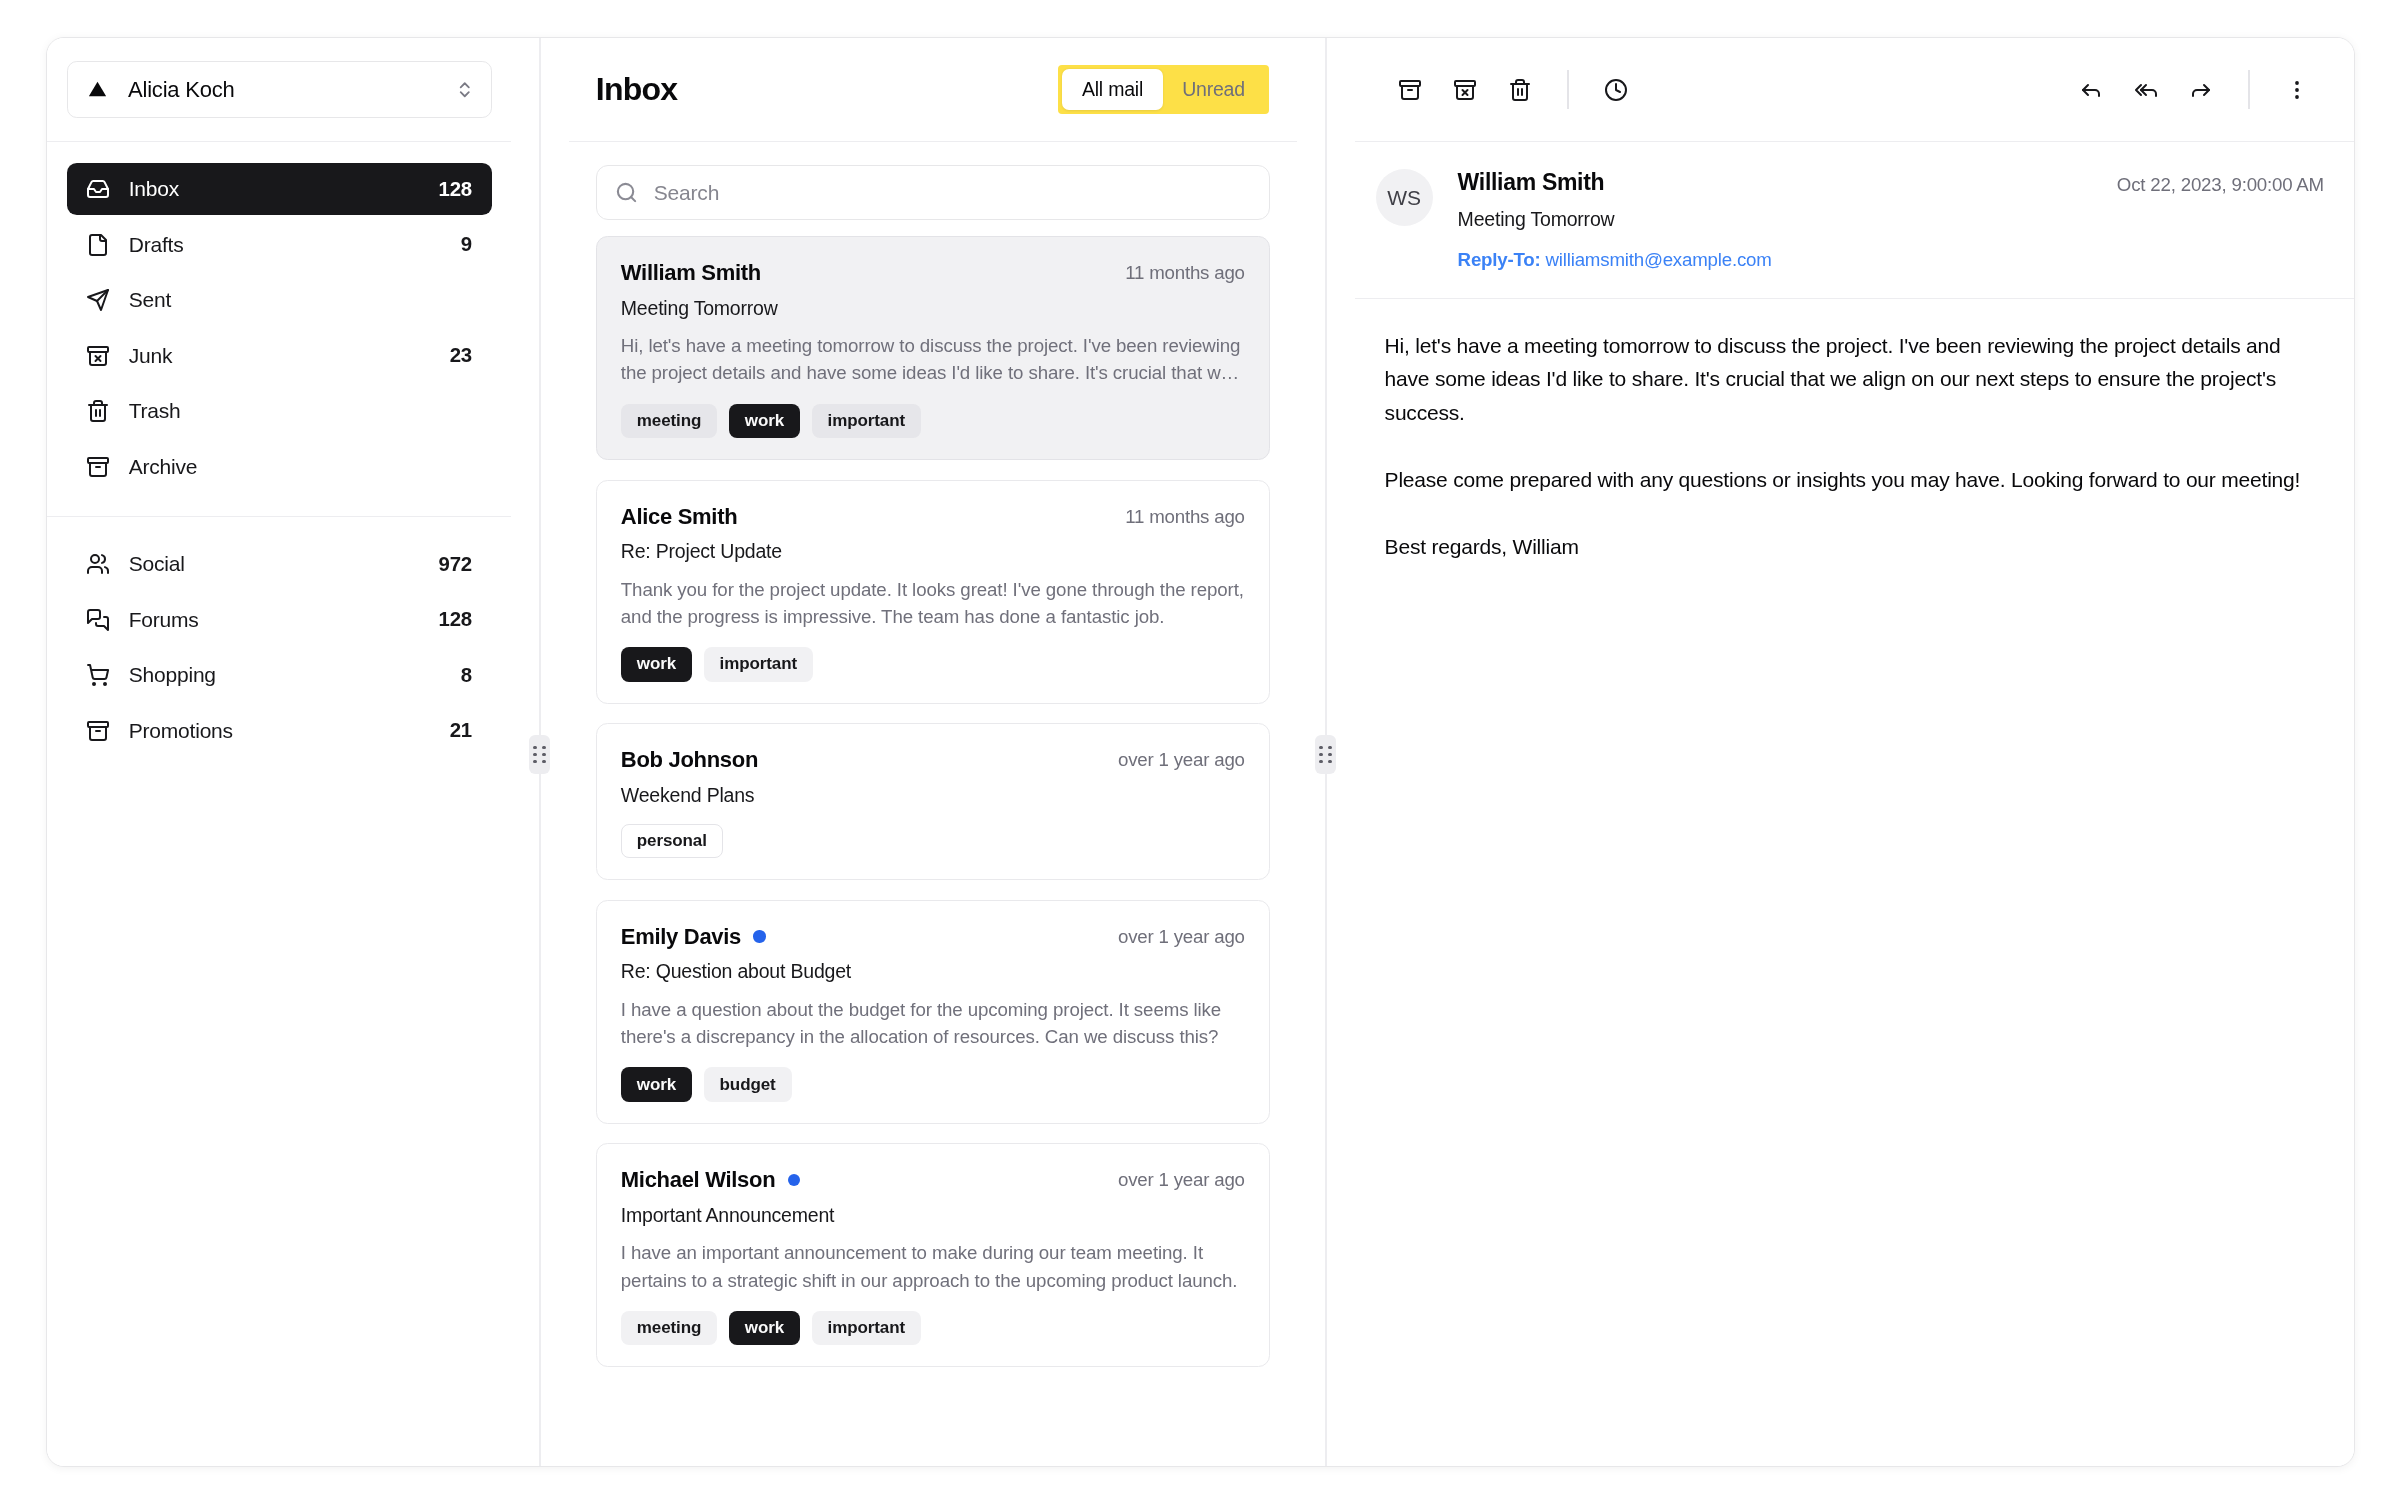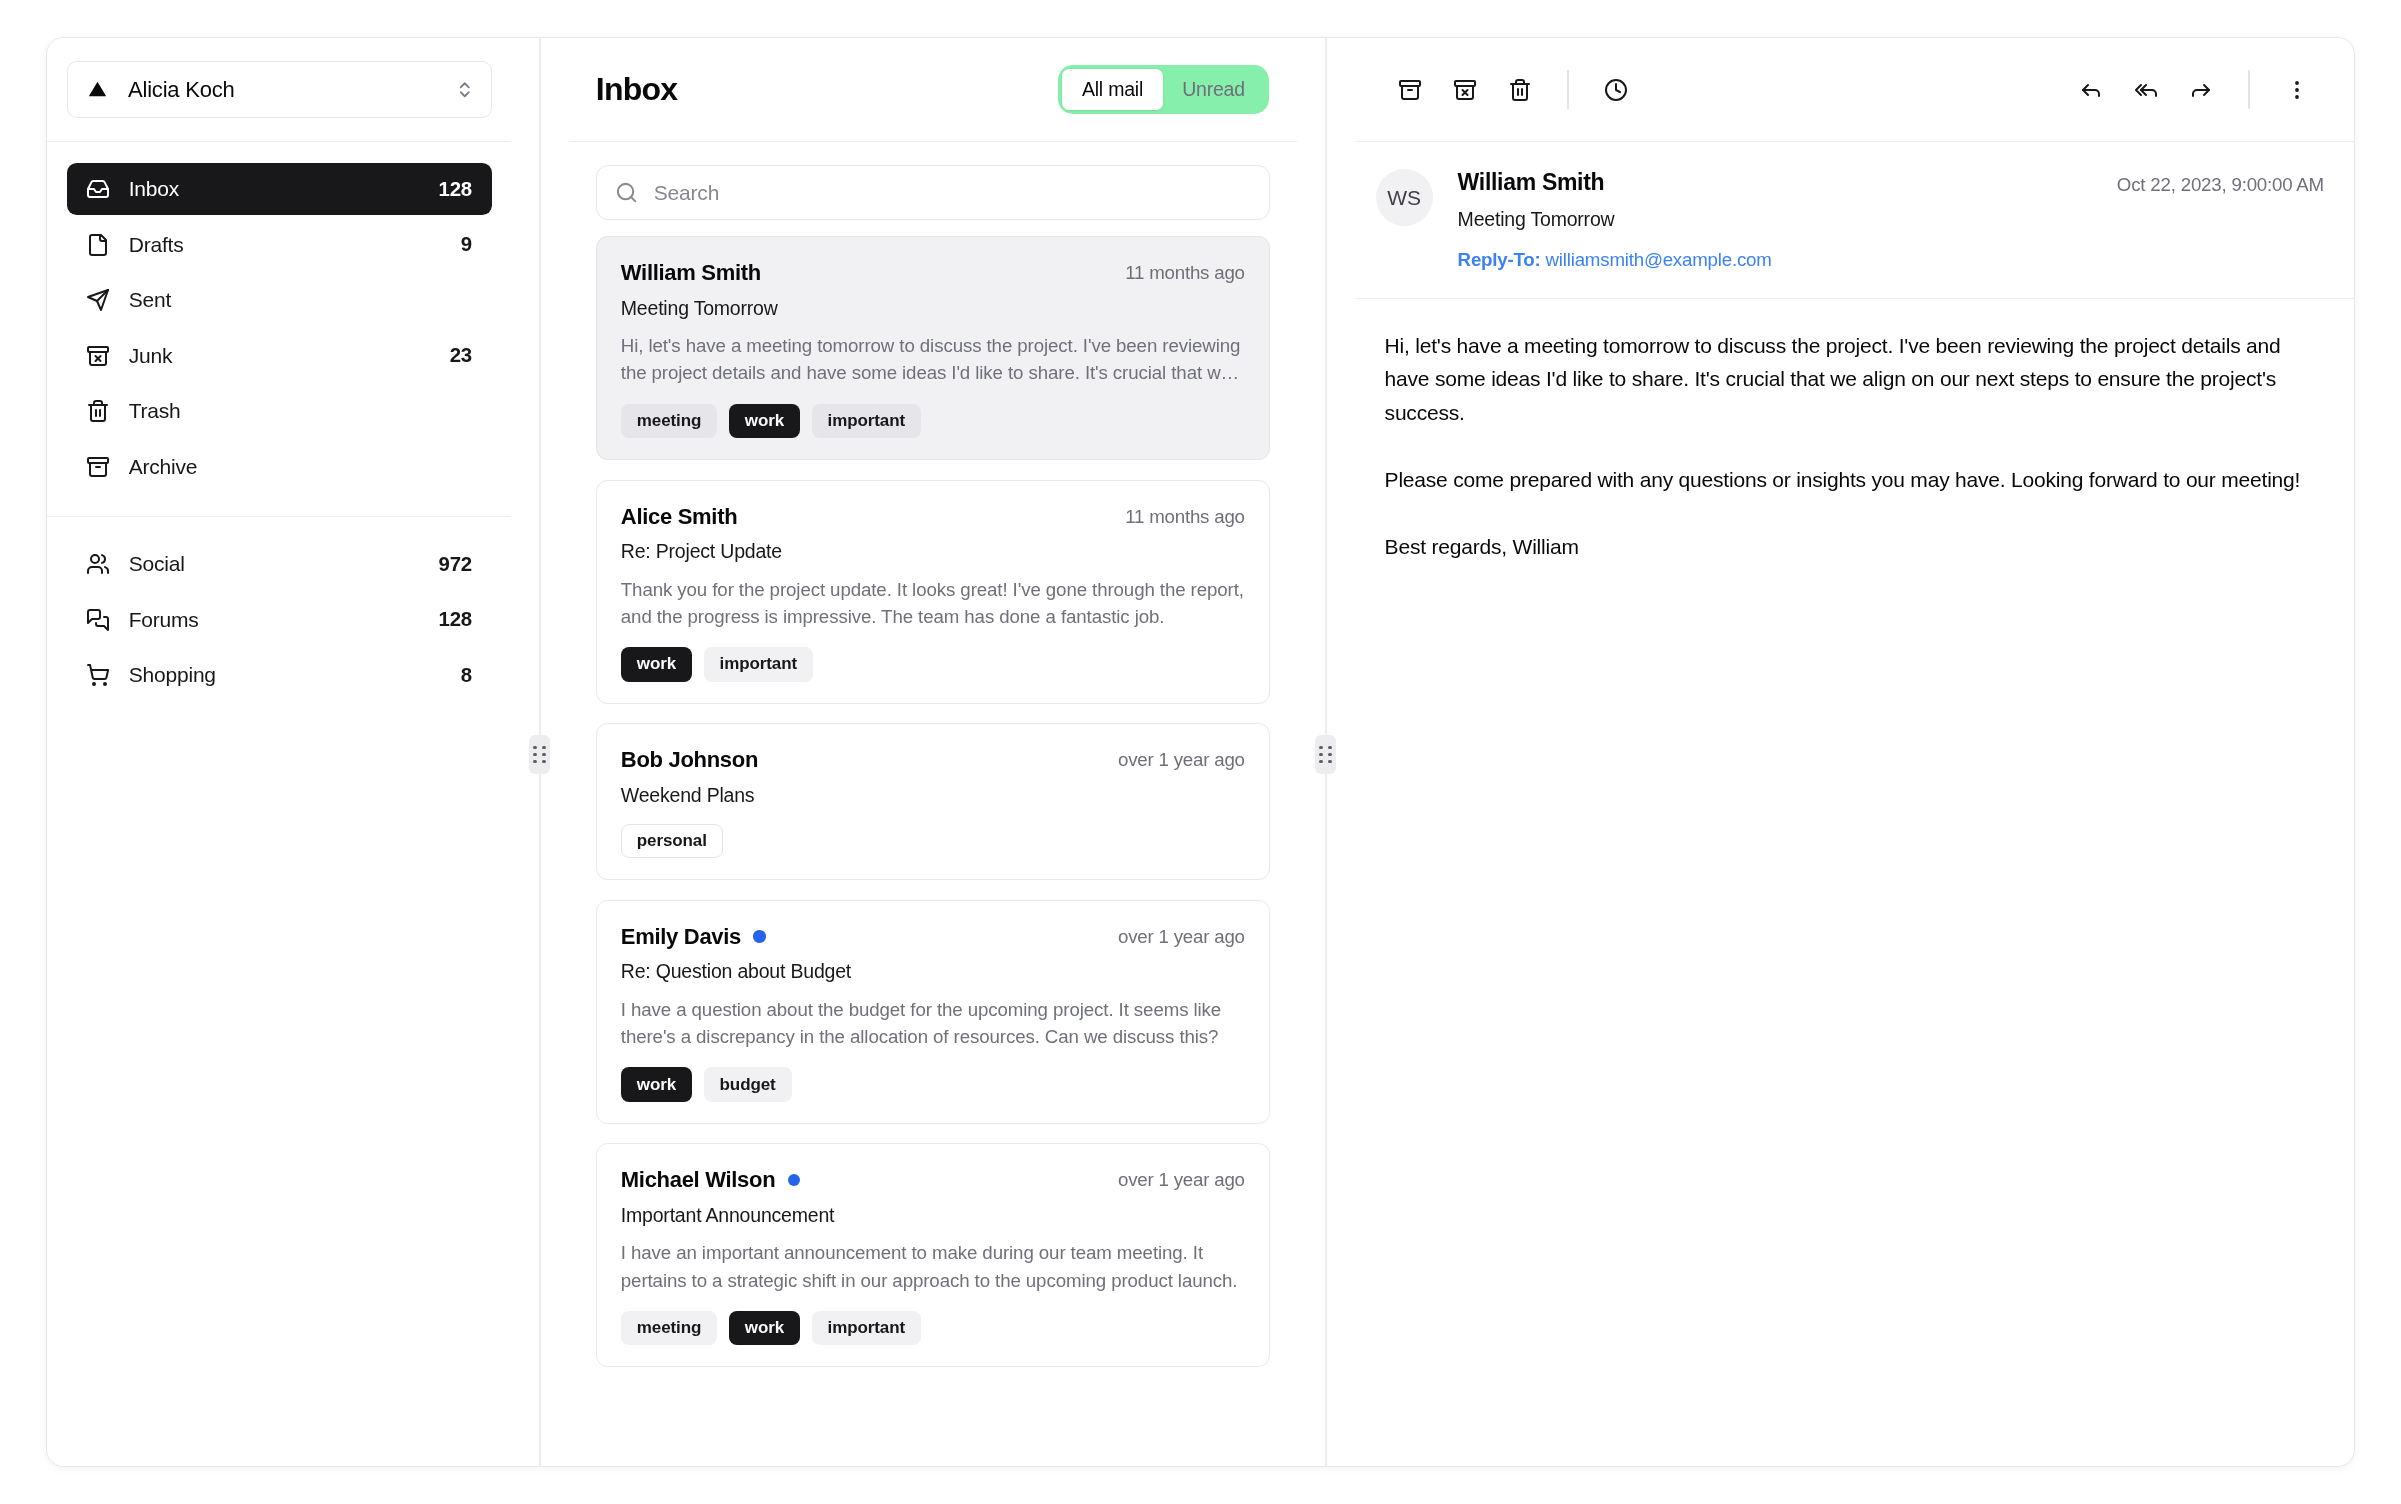--- a/index.html
+++ b/index.html
@@ -106,22 +106,22 @@
     min-width: 0;
   }
   .list-header {
     height: 104px;
     display: flex; align-items: center;
     padding: 0 28px 0 27px;
     border-bottom: 1.8px solid #ededf0;
   }
   .list-title { font-size: 32px; font-weight: 700; color: #09090b; letter-spacing: -0.8px; flex: 1; }
   .seg {
-    background: #86efac;
-    border-radius: 15px;
+    background: #fde047;
+    border-radius: 4px;
     padding: 4.4px;
     display: flex; gap: 0;
   }
   .seg-btn {
     font-size: 19.5px; font-weight: 500;
     padding: 9px 19.5px;
     border-radius: 7px;
     color: #6f6f7a;
     cursor: pointer;
     white-space: nowrap;
@@ -420,20 +420,31 @@
           <svg width="24" height="24" viewBox="0 0 24 24" fill="none" stroke="currentColor" stroke-width="2" stroke-linecap="round" stroke-linejoin="round">
               <circle cx="8" cy="21" r="1"></circle>
               <circle cx="19" cy="21" r="1"></circle>
               <path d="M2.05 2.05h2l2.66 12.42a2 2 0 0 0 2 1.58h9.78a2 2 0 0 0 1.95-1.57l1.65-7.43H5.12"></path>
             </svg>
         </span>
         <span class="nav-label">Shopping</span>
         <span class="nav-count">8</span>
       </div>
 
+      <div class="nav-item">
+        <span class="nav-icon">
+          <svg width="24" height="24" viewBox="0 0 24 24" fill="none" stroke="currentColor" stroke-width="2" stroke-linecap="round" stroke-linejoin="round">
+              <rect width="20" height="5" x="2" y="3" rx="1"></rect>
+              <path d="M4 8v11a2 2 0 0 0 2 2h12a2 2 0 0 0 2-2V8"></path>
+              <path d="M10 12h4"></path>
+            </svg>
+        </span>
+        <span class="nav-label">Promotions</span>
+        <span class="nav-count">21</span>
+      </div>
     </div>
   </div>
 
   <div class="vdivider">
     <div class="grip">
       <span class="grip-dots">
           <i></i>
           <i></i>
           <i></i>
           <i></i>

